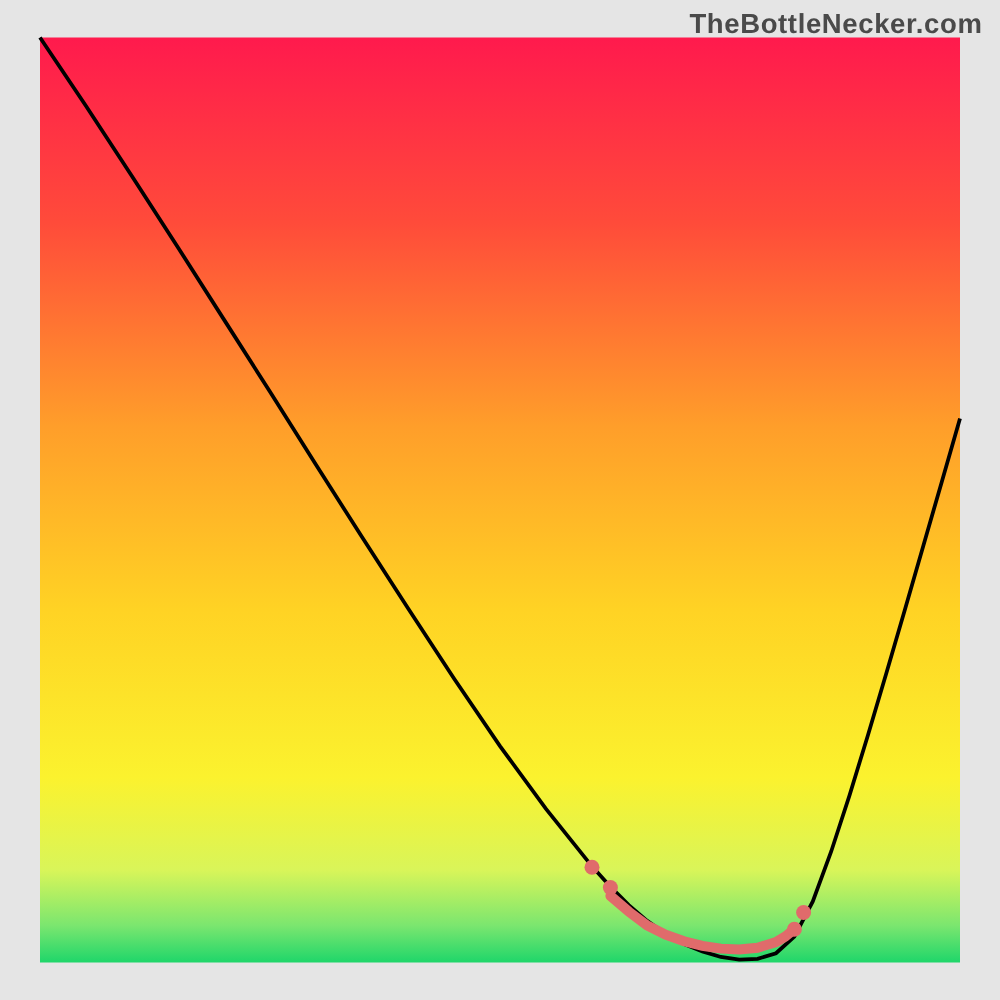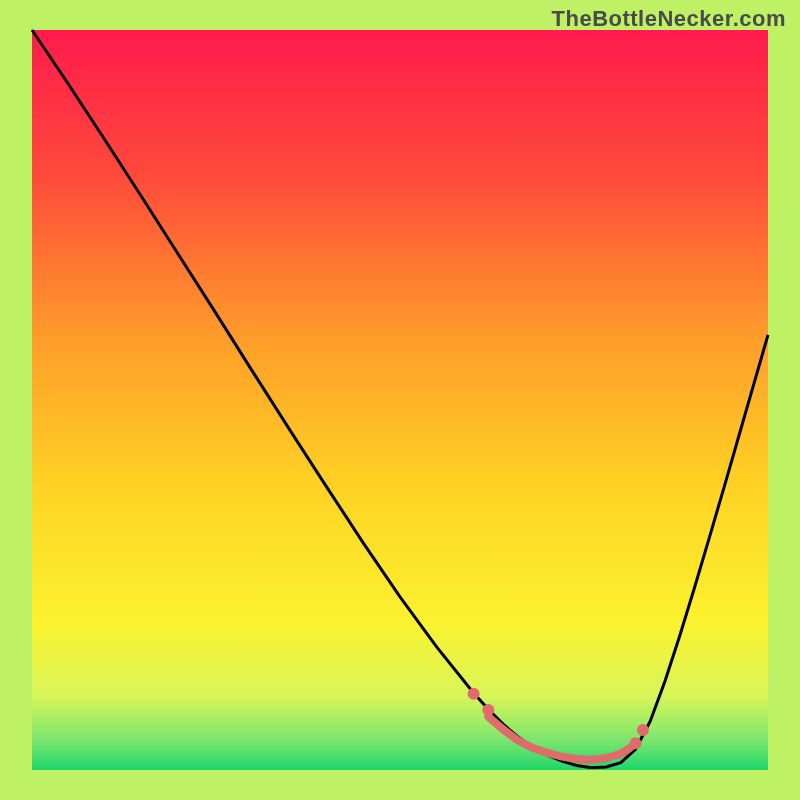--- a/index.html
+++ b/index.html
@@ -8,21 +8,21 @@
     background: #000;
     width: 800px;
     height: 800px;
     overflow: hidden;
     font-family: Arial, Helvetica, sans-serif;
   }
   .frame {
     position: relative;
     width: 800px;
     height: 800px;
-    background: #bef264;
+    background: #e5e5e5;
   }
   .watermark {
     position: absolute;
     top: 6px;
     right: 14px;
     color: #4a4a4a;
     font-size: 22px;
     font-weight: 600;
     letter-spacing: 0.5px;
     z-index: 10;

